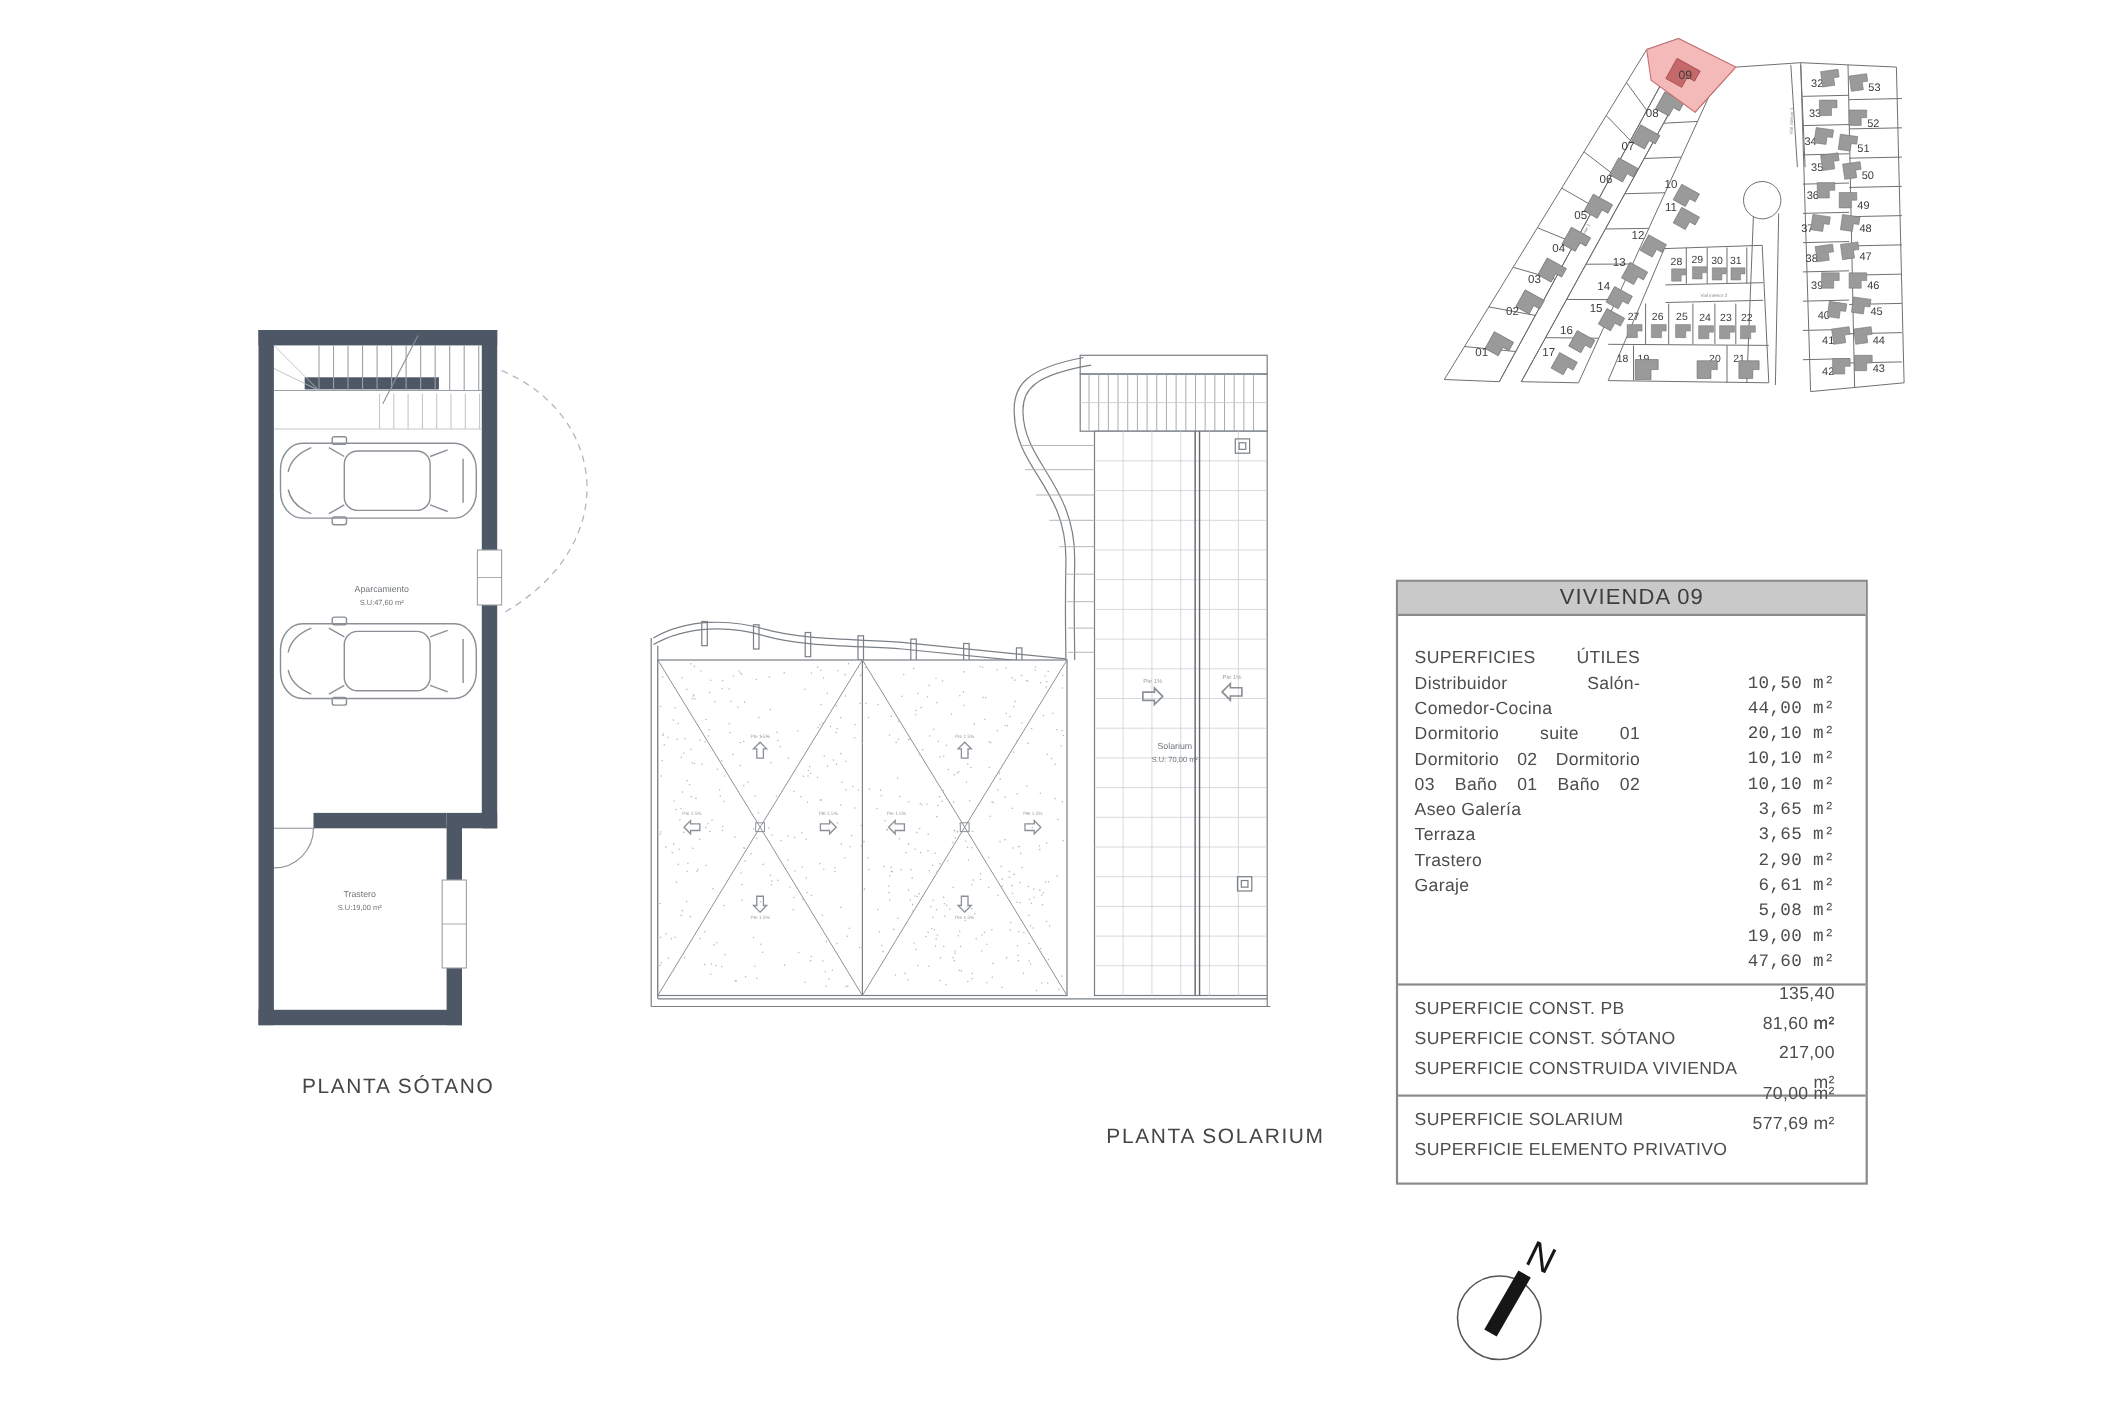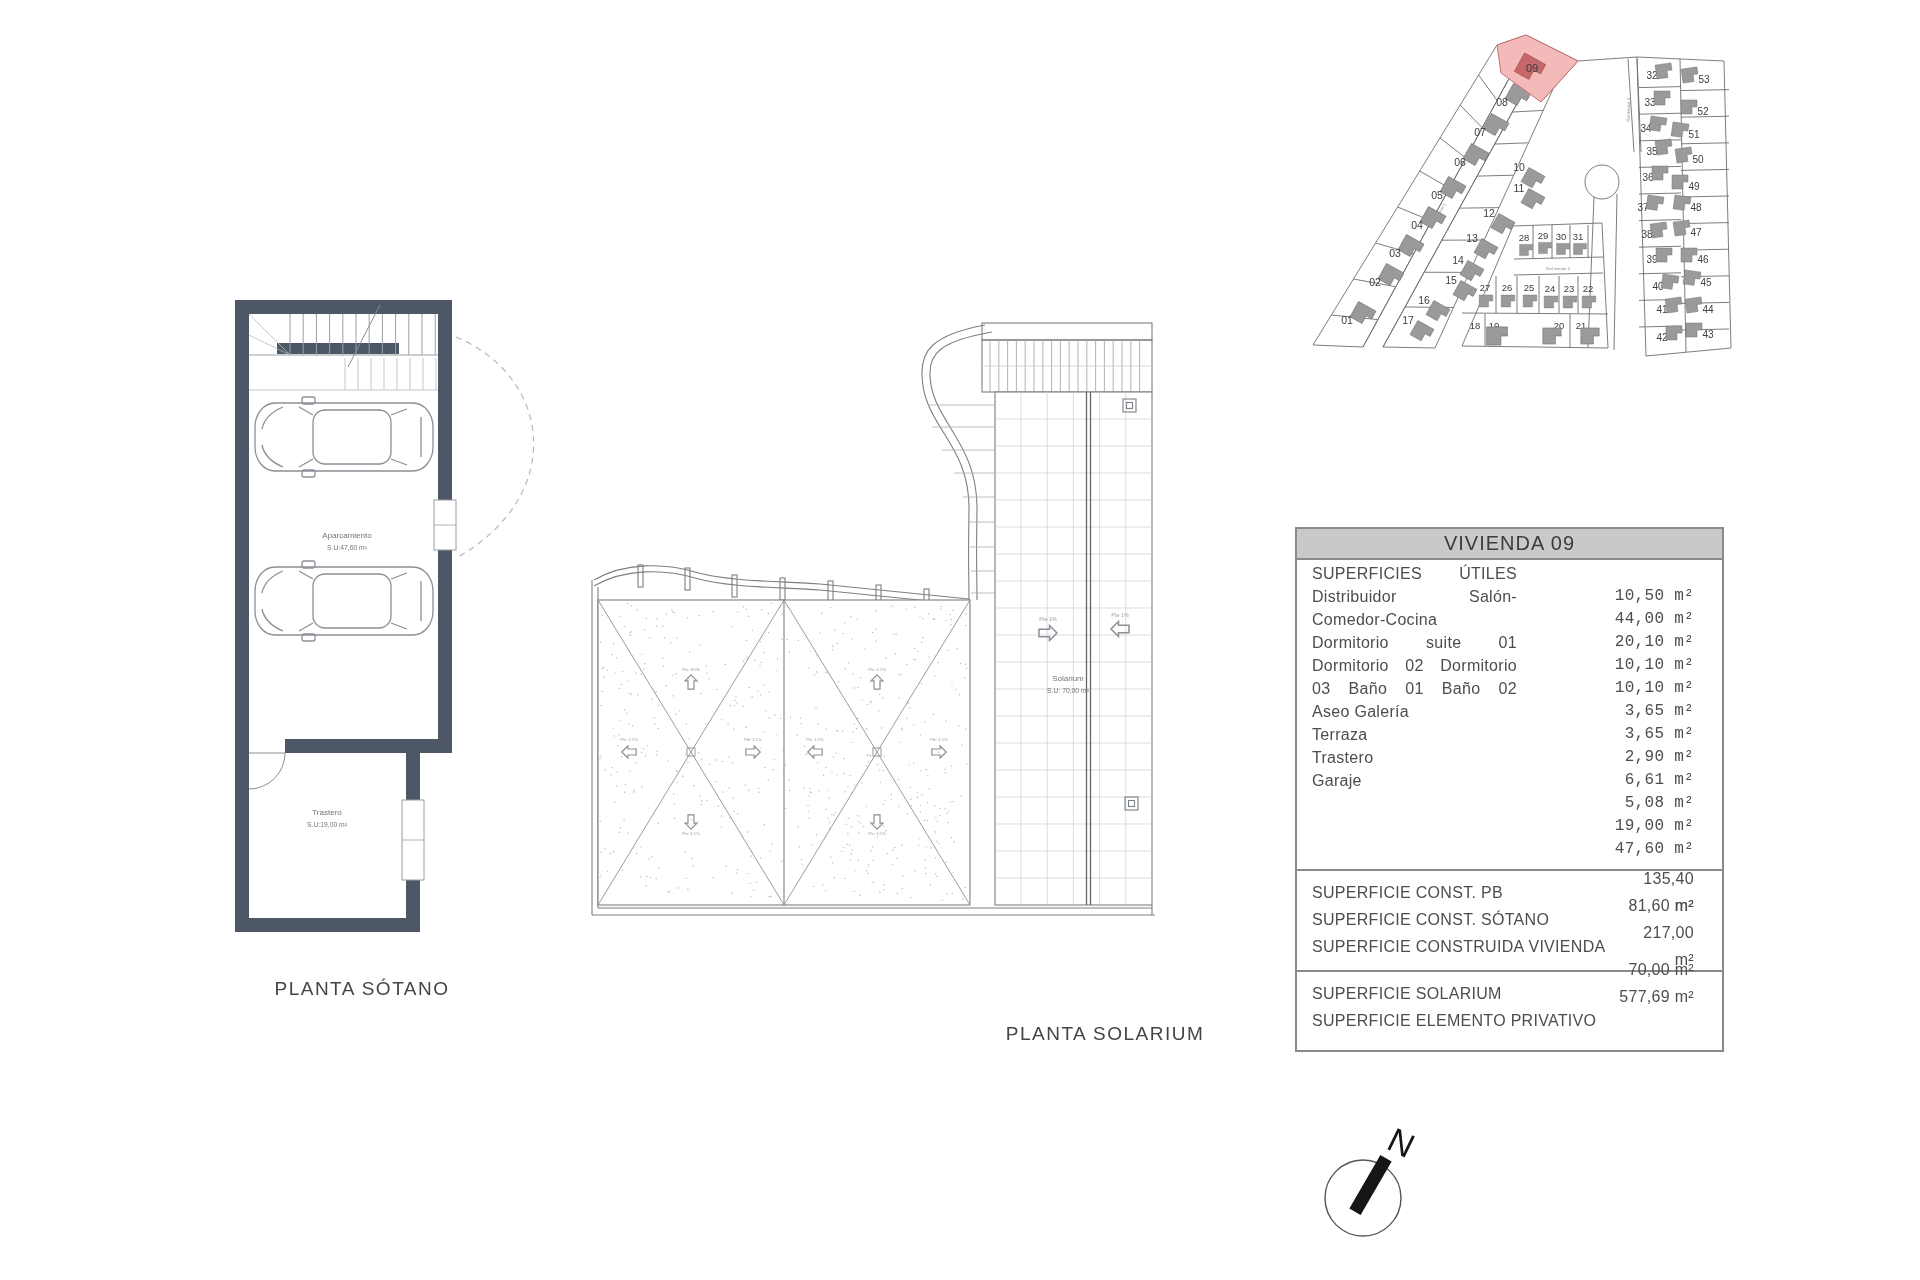--- a/index.html
+++ b/index.html
@@ -4,25 +4,25 @@
 <style>
   html,body{margin:0;padding:0;background:#e8e8e8;}
   .sheet{position:relative;width:1920px;height:1280px;background:#ffffff;overflow:hidden;
          font-family:"Liberation Sans",sans-serif;color:#4a4a4a;}
   svg{position:absolute;overflow:visible;}
   .plan-title{position:absolute;text-align:center;font-size:19px;letter-spacing:1.5px;color:#454545;}
   #title-sotano{left:252px;top:978px;width:220px;}
   #title-solarium{left:995px;top:1023px;width:220px;}
 
   
-  .areas-table{position:absolute;left:1295px;top:527px;width:425px;background:#fff;
+  .areas-table{position:absolute;left:1269px;top:527px;width:425px;background:#fff;
                border:2px solid #8a8a8a;font-size:16px;color:#4d4d4d;letter-spacing:.3px;}
   .t-header{height:29px;line-height:29px;background:#c9c9c9;border-bottom:2px solid #8a8a8a;
             text-align:center;font-size:20px;letter-spacing:1px;color:#3d3d3d;}
-  .t-sec1{padding:2px 28px 8px 15px;}
+  .t-sec1{padding:27px 28px 8px 15px;}
   .trow{display:flex;height:23px;line-height:23px;}
   .trow .lbl{width:205px;white-space:nowrap;overflow:visible;}
   .trow .lbl.spread{text-align:justify;text-align-last:justify;}
   .trow .val{flex:1;text-align:right;font-family:Liberation Mono, monospace;}
   .t-sec2,.t-sec3{display:flex;border-top:2px solid #8a8a8a;padding:8px 28px 10px 15px;}
   .t-sec3{padding-bottom:16px;}
   .sec-labels{flex:1;}
   .sec-labels div{height:27px;line-height:27px;white-space:nowrap;}
   .sec-vals{text-align:right;}
   .sec-vals div{height:27px;line-height:27px;}

